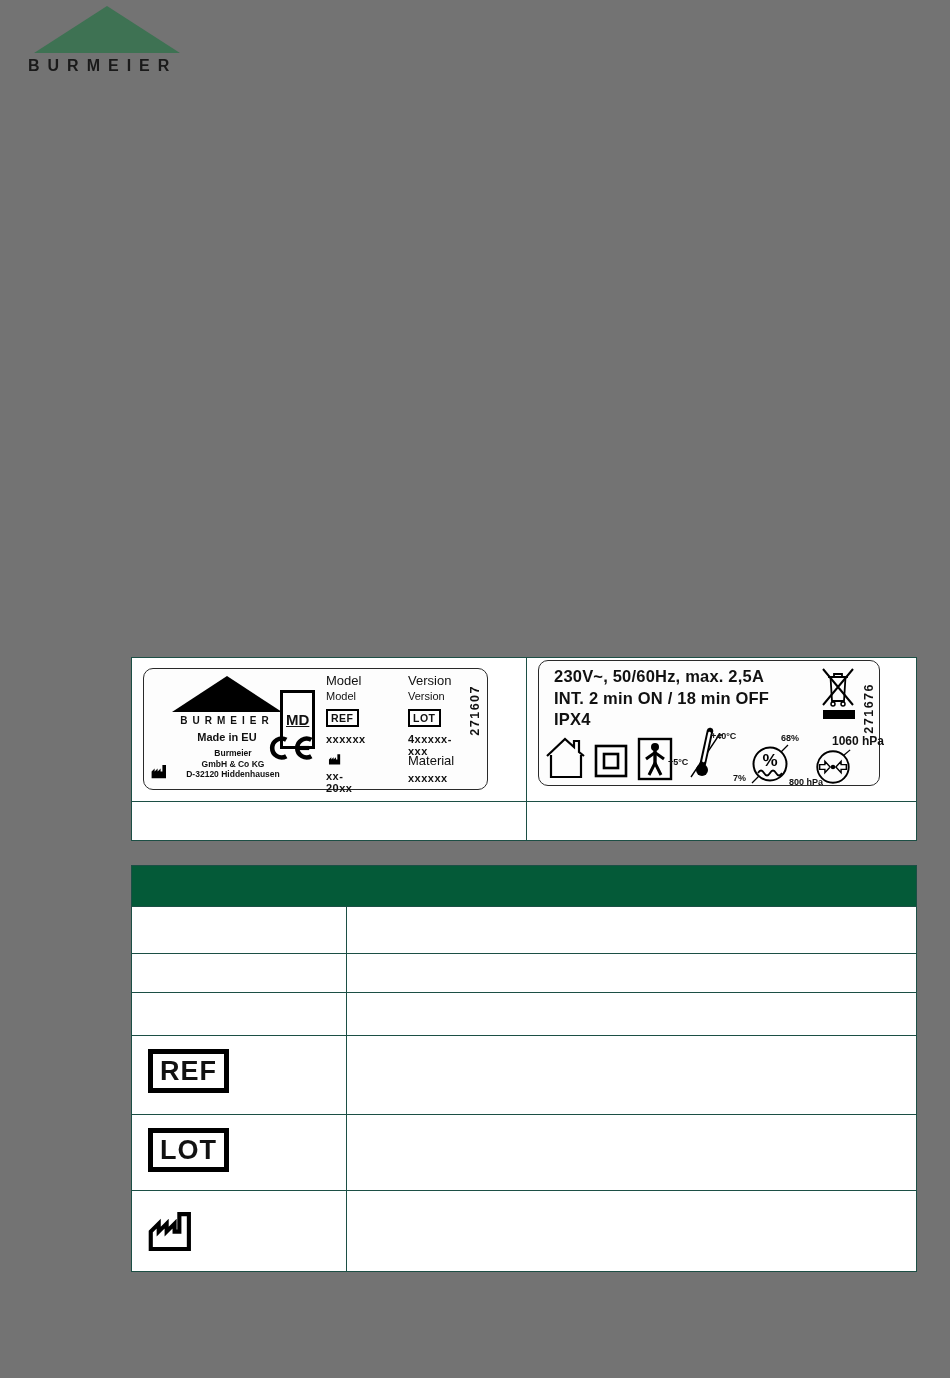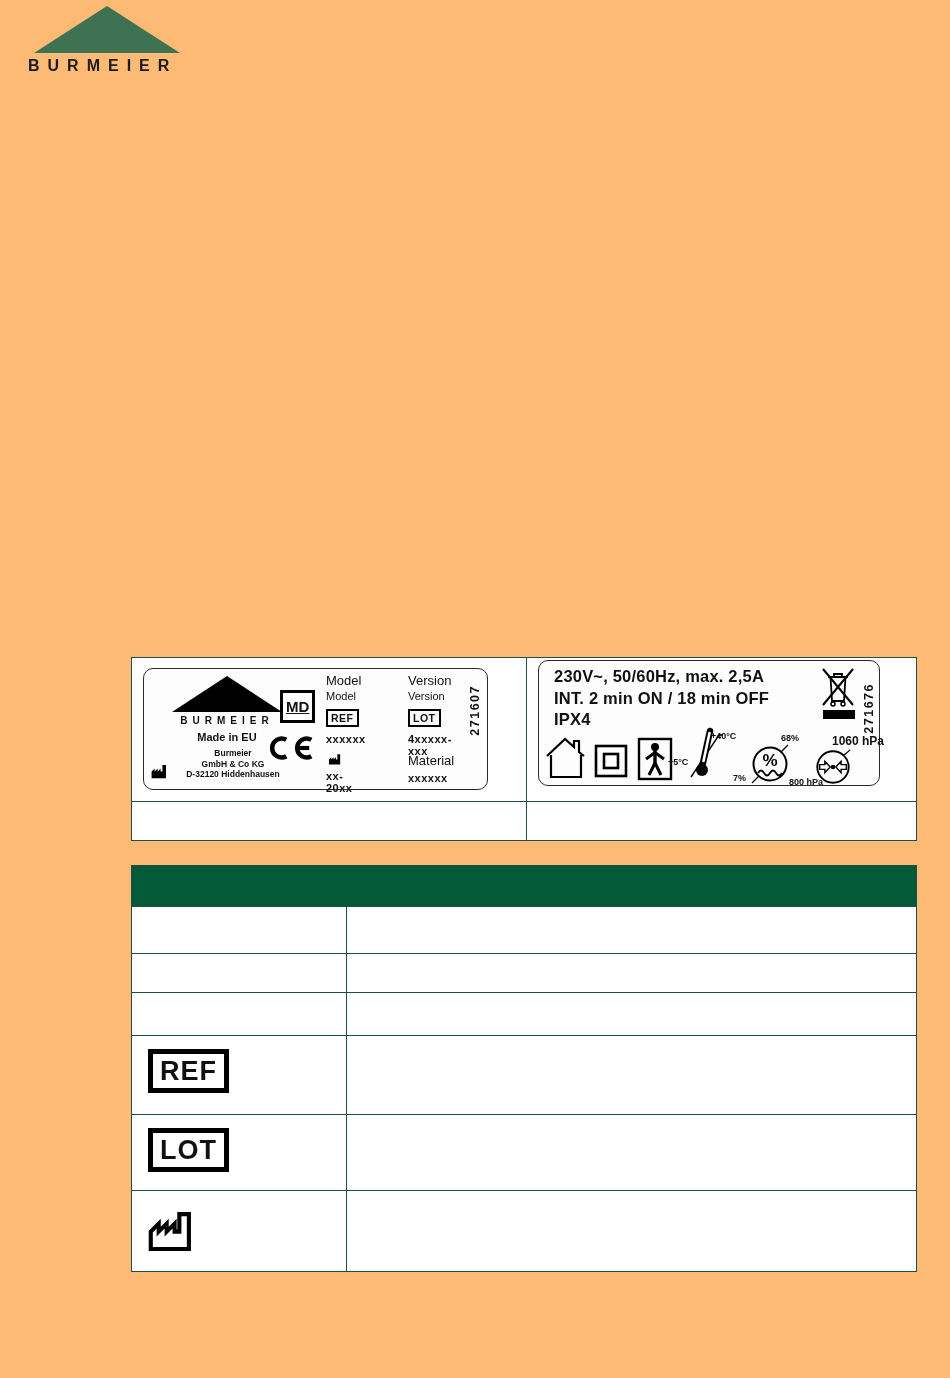--- a/index.html
+++ b/index.html
@@ -3,21 +3,21 @@
 <meta charset="utf-8">
 <style>
   :root{
     --tb:#1C4F45;          
     --hdr:#045A38;         
     --brand:#3E7253;       
   }
   *{margin:0;padding:0;box-sizing:border-box;}
   html,body{background:#fff;}
   body{font-family:"Liberation Sans",sans-serif;color:#111;}
-  .page{position:relative;width:950px;height:1378px;background:#fdba74;overflow:hidden;}
+  .page{position:relative;width:950px;height:1378px;background:#737373;overflow:hidden;}
 
   
   .logo{position:absolute;left:28px;top:6px;width:160px;}
   .logo-tri{width:146px;height:47px;margin-left:6px;background:var(--brand);
             clip-path:polygon(50% 0,100% 100%,0 100%);}
   .logo-text{margin-top:4px;font-size:16px;font-weight:700;letter-spacing:8px;color:#1a1a1a;}
 
   
   .labels-table{position:absolute;left:131px;top:657px;width:786px;height:184px;
                 border:1.5px solid var(--tb);display:grid;
@@ -32,21 +32,21 @@
   .dl-tri{position:absolute;left:28px;top:7px;width:110px;height:36px;background:#000;
           clip-path:polygon(50% 0,100% 100%,0 100%);}
   .dl-word{position:absolute;left:12px;top:46px;width:142px;text-align:center;
            font-size:10px;font-weight:600;letter-spacing:5px;}
   .dl-made{position:absolute;left:22px;top:62px;width:122px;text-align:center;
            font-size:11px;font-weight:700;}
   .dl-addr{position:absolute;left:22px;top:79px;width:134px;text-align:center;
            font-size:8.5px;line-height:10.5px;font-weight:600;}
   .dl-fact{position:absolute;left:4px;top:93px;width:24px;height:18px;}
   .md-box{position:absolute;left:136px;top:21px;border:3px solid #000;
-          font-size:15px;font-weight:700;padding:4px 3px;line-height:19px;text-decoration:underline;}
+          font-size:15px;font-weight:700;padding:17px 3px;line-height:19px;text-decoration:underline;}
   .ce{position:absolute;left:124px;top:66px;width:48px;height:26px;}
   .dl-col{position:absolute;top:0;height:100%;}
   .colA{left:182px;} .colB{left:264px;}
   .fld-h{position:absolute;font-size:13px;font-weight:400;}
   .fld-v{position:absolute;font-size:11px;}
   .fld-b{position:absolute;font-size:11px;font-weight:700;letter-spacing:.5px;}
   .sym-box-sm{position:absolute;border:2.5px solid #000;font-size:10.5px;font-weight:700;
               padding:0 3px;line-height:14px;letter-spacing:.5px;}
   .dl-fact2{position:absolute;width:19px;height:14px;}
   .pn-vert{position:absolute;writing-mode:vertical-rl;transform:rotate(180deg);

